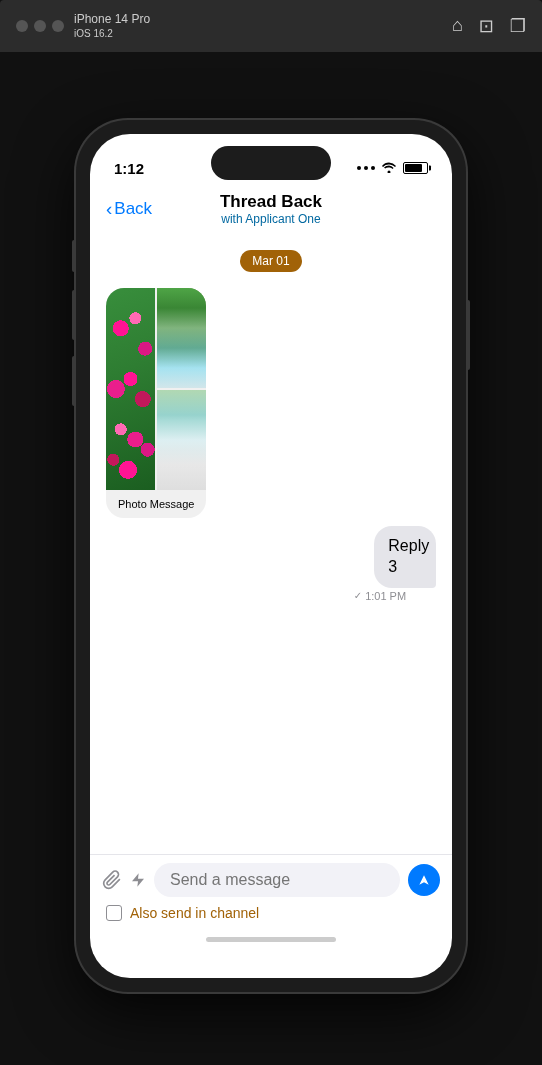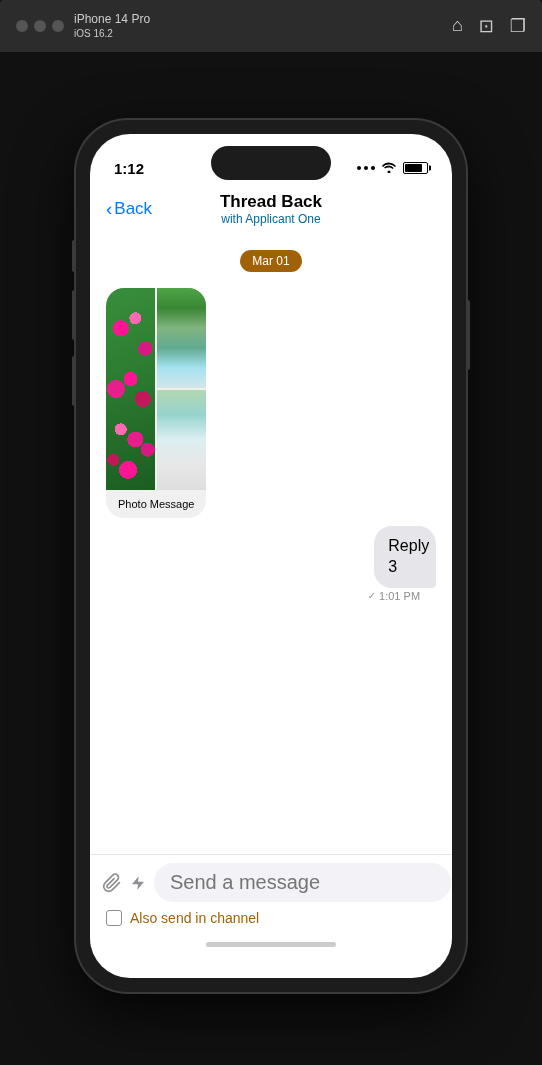--- a/index.html
+++ b/index.html
@@ -316,21 +316,21 @@
       padding: 8px 12px;
       font-size: 11px;
       color: #000;
       text-align: left;
     }
 
     
     .reply-with-time {
       display: flex;
       flex-direction: column;
-      align-items: center;
+      align-items: flex-start;
       gap: 2px;
     }
 
     .msg-time {
       font-size: 11px;
       color: #8e8e93;
       display: flex;
       align-items: center;
       gap: 3px;
       padding-right: 2px;
@@ -364,21 +364,21 @@
       display: flex;
       align-items: center;
     }
 
     .message-input {
       flex: 1;
       background: #f2f2f7;
       border: none;
       border-radius: 20px;
       padding: 8px 16px;
-      font-size: 20px;
+      font-size: 16px;
       color: #999;
       outline: none;
     }
 
     .send-btn {
       width: 32px;
       height: 32px;
       background: #007aff;
       border-radius: 50%;
       display: flex;

